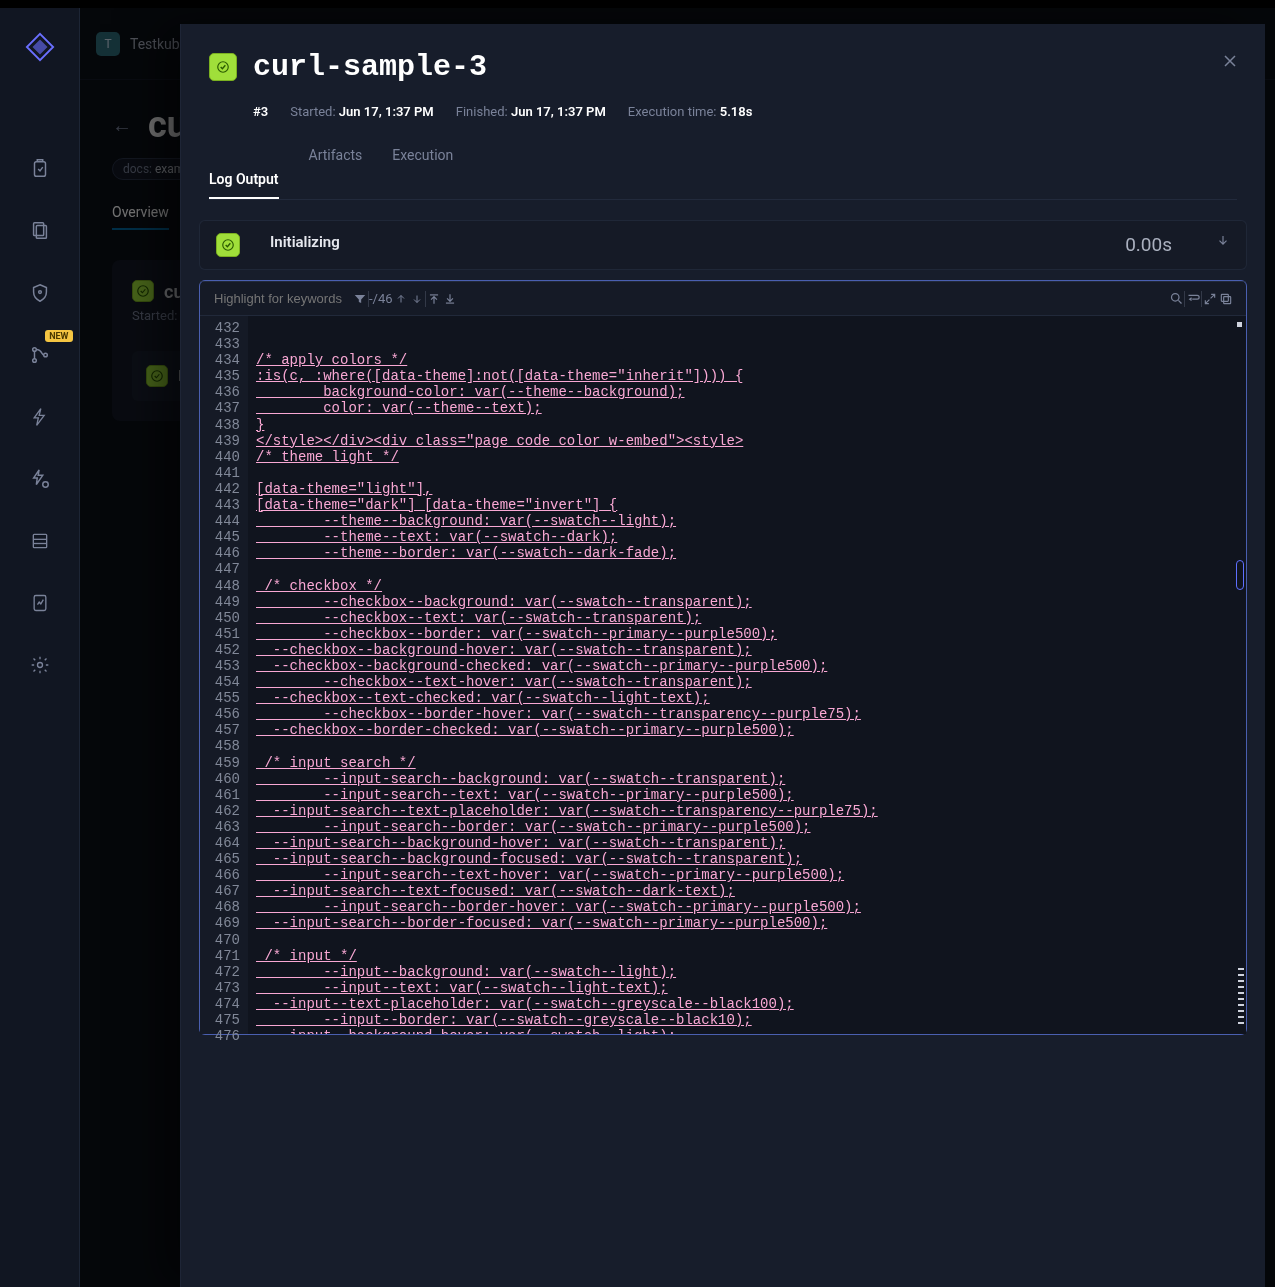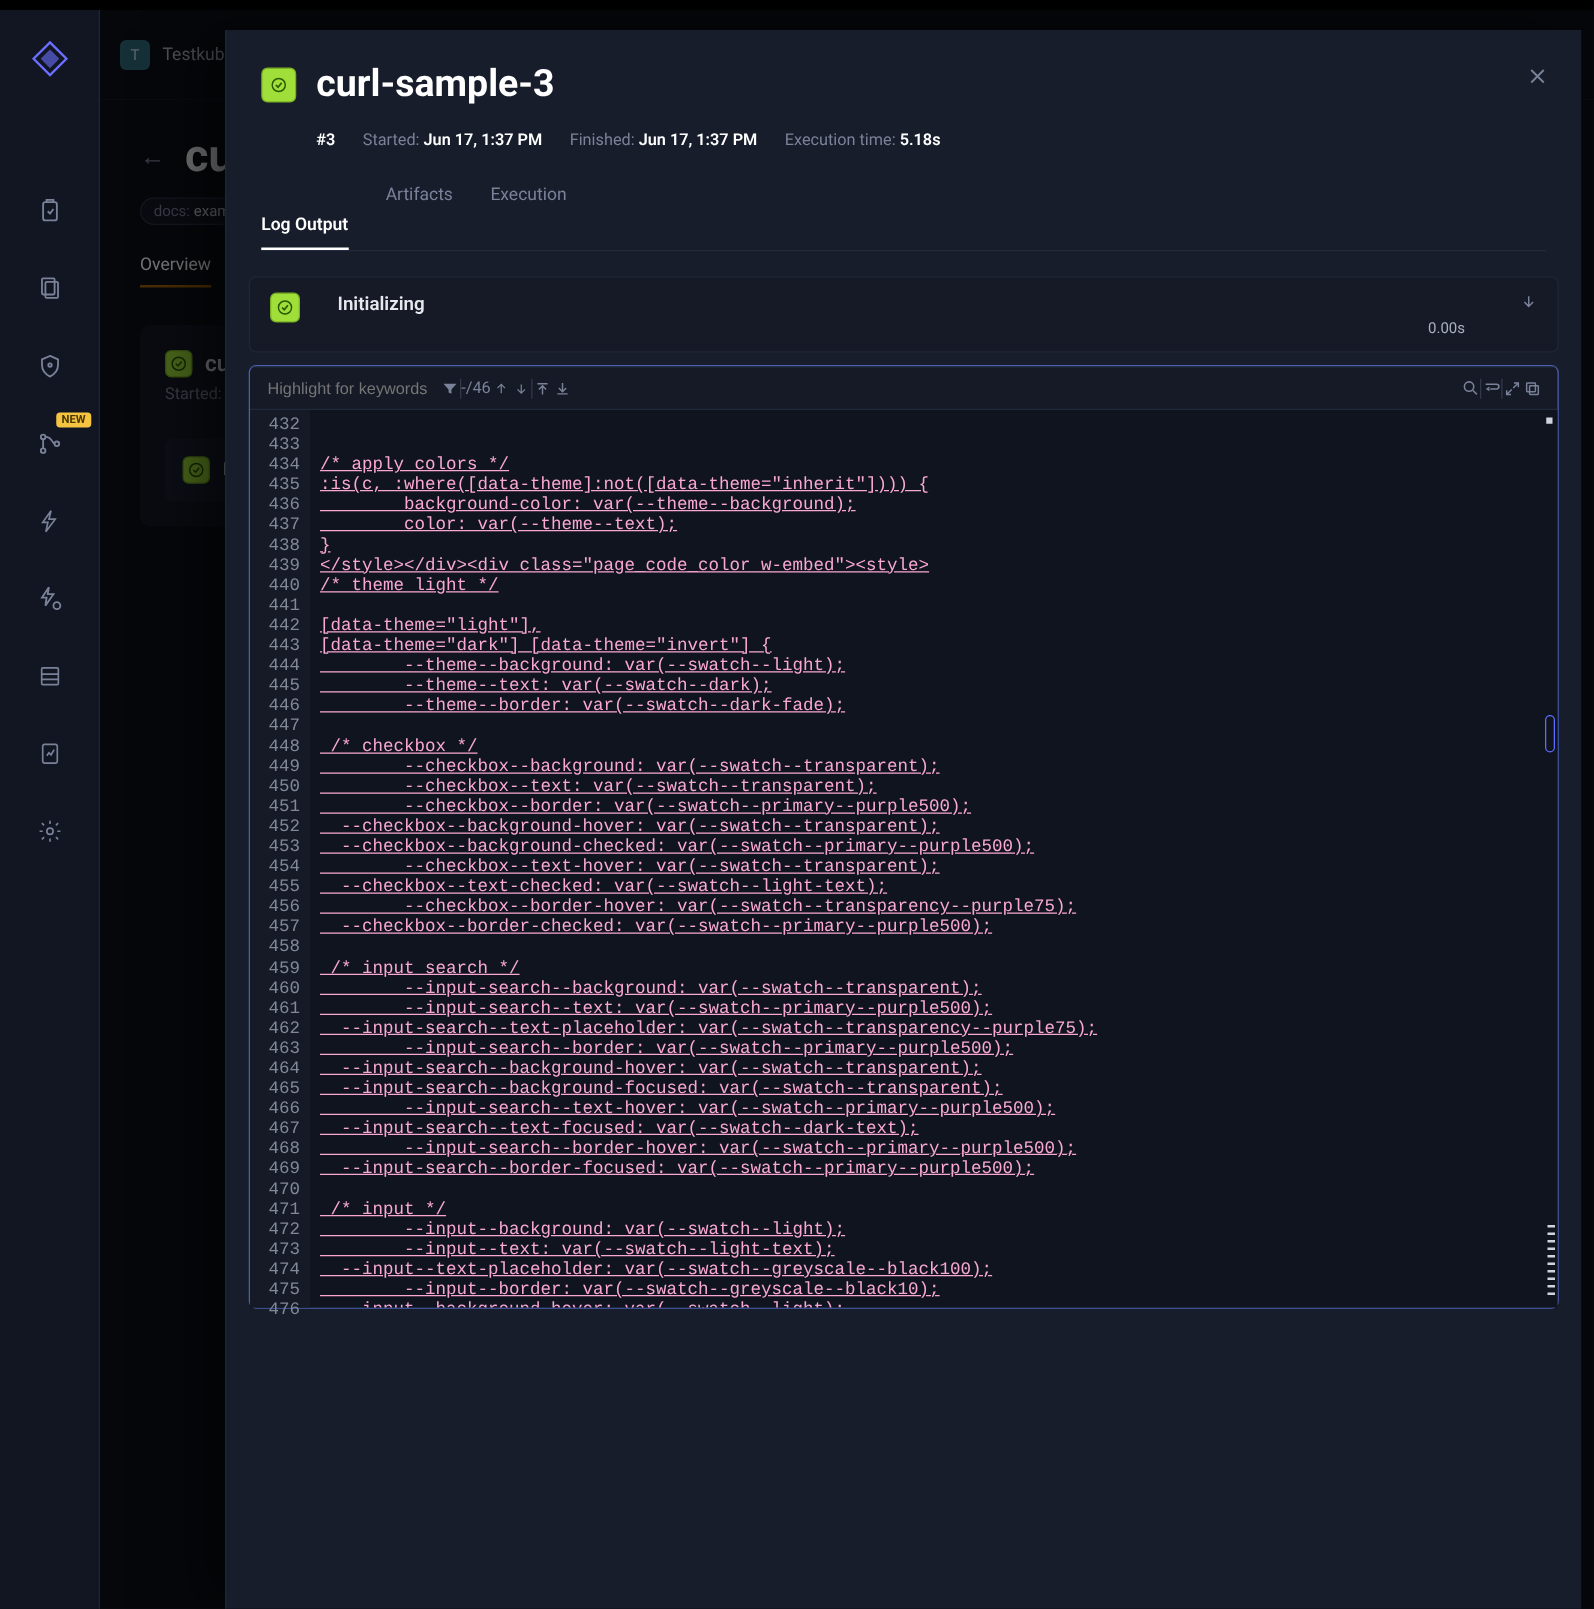--- a/index.html
+++ b/index.html
@@ -105,21 +105,21 @@
     margin-top: 12px;
     display: inline-block;
     font-size: 12px;
     color: var(--text-muted);
     border: 1px solid var(--border);
     background: rgba(42,51,72,0.3);
     border-radius: 12px;
     padding: 3px 10px;
   }
   .bg-tabs { margin-top: 24px; display: flex; gap: 24px; color: var(--text-muted); font-size: 14px; }
-  .bg-tabs .active { color: #fff; border-bottom: 2px solid #a16207; padding-bottom: 8px; }
+  .bg-tabs .active { color: #fff; border-bottom: 2px solid #0369a1; padding-bottom: 8px; }
   .bg-card {
     margin-top: 30px;
     background: var(--bg-panel);
     border-radius: 8px;
     padding: 20px;
     width: 300px;
   }
   .bg-card-title-row { display: flex; align-items: center; gap: 10px; }
   .status-chip {
     width: 22px; height: 22px;
@@ -165,21 +165,21 @@
     position: relative;
   }
   .close-x {
     position: absolute;
     top: 24px; right: 22px;
     width: 26px; height: 26px;
     color: var(--text-muted);
     cursor: pointer;
     display: flex; align-items: center; justify-content: center;
   }
-  .drawer-title-row { display: flex; align-items: center; gap: 16px; }
+  .drawer-title-row { display: flex; align-items: center; gap: 16px; font-family: Liberation Mono, monospace; }
   .drawer-title { font-size: 30px; font-weight: 700; color: #fff; }
   .meta-row {
     margin-top: 20px;
     padding-left: 44px;
     display: flex; align-items: center; gap: 22px;
     font-size: 13px; color: var(--text-muted);
   }
   .meta-row b { color: #fff; font-weight: 600; }
 
   .drawer-tabs {
@@ -207,21 +207,21 @@
   }
   .step.open { border: 1px solid #4a5fb0; }
   .step-header {
     display: flex; align-items: flex-start;
     padding: 12px 16px;
     gap: 30px;
     cursor: pointer;
   }
   .step-header .status-chip { width: 24px; height: 24px; }
   .step-title { font-size: 15px; font-weight: 600; flex: 1; }
-  .step-time { font-size: 12px; color: var(--text-secondary); margin-right: 14px; margin-top: 21px; }
+  .step-time { font-size: 19px; color: var(--text-secondary); margin-right: 14px; }
   .chev { color: var(--text-muted); width: 14px; }
 
   
   .log-toolbar {
     display: flex; align-items: center;
     padding: 8px 12px;
     border-top: 1px solid rgba(42,51,72,0.6);
     border-bottom: 1px solid rgba(42,51,72,0.6);
     font-size: 13px; color: var(--text-muted);
   }

